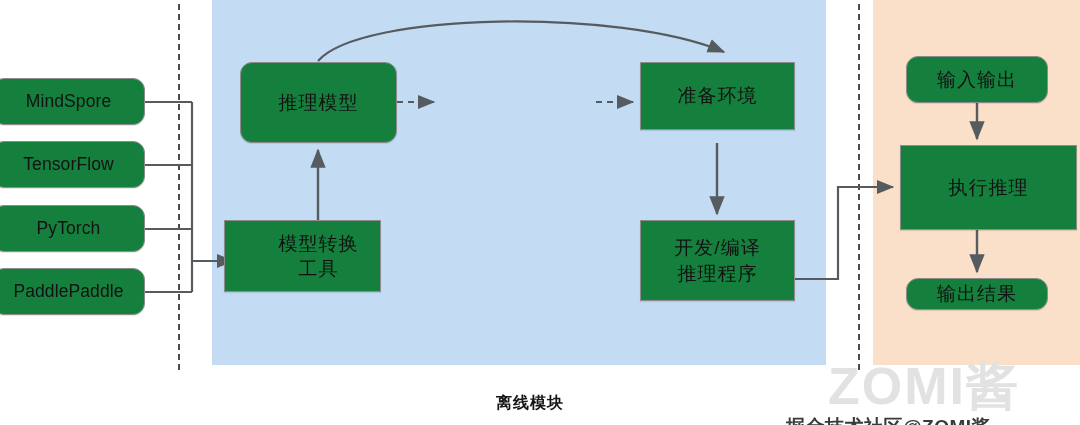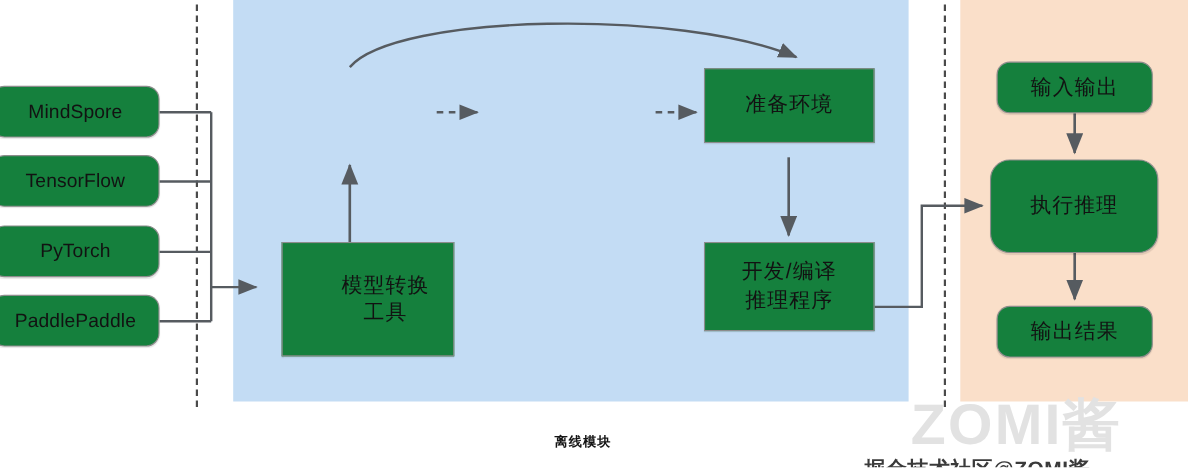--- a/index.html
+++ b/index.html
@@ -69,40 +69,40 @@
   
   #node-mindspore     { left: -8px; top: 78px;  width: 153px; height: 47px; }
   #node-tensorflow    { left: -8px; top: 141px; width: 153px; height: 47px; }
   #node-pytorch       { left: -8px; top: 205px; width: 153px; height: 47px; }
   #node-paddlepaddle  { left: -8px; top: 268px; width: 153px; height: 47px; }
 
   
   #node-infer-model   { left: 240px; top: 62px;  width: 157px; height: 81px; }
   #node-model-compress{ left: 441px; top: 62px;  width: 155px; height: 81px; }
   #node-prepare-env   { left: 640px; top: 62px;  width: 155px; height: 68px; }
-  #node-convert-tool  { left: 256px; top: 220px; width: 157px; height: 104px; padding-left: 32px; }
+  #node-convert-tool  { left: 224px; top: 220px; width: 157px; height: 72px; padding-left: 32px; }
   #node-build-program { left: 640px; top: 220px; width: 155px; height: 81px; }
 
   
   #node-io            { left: 906px; top: 56px;  width: 142px; height: 47px; }
-  #node-exec-infer    { left: 900px; top: 145px; width: 153px; height: 85px; border-radius: 18px; }
-  #node-output-result { left: 906px; top: 278px; width: 142px; height: 47px; }
+  #node-exec-infer    { left: 900px; top: 145px; width: 177px; height: 85px; }
+  #node-output-result { left: 906px; top: 278px; width: 142px; height: 32px; }
 
   
   .edge { position: absolute; }
   .edge svg { display: block; overflow: visible; }
 
   
   #caption-offline {
     position: absolute;
     left: 430px;
     top: 393px;
     width: 200px;
     text-align: center;
-    font-size: 12px;
+    font-size: 16px;
     font-weight: bold;
     color: #151515;
     letter-spacing: 1px;
   }
   #watermark-big {
     position: absolute;
     left: 828px;
     top: 352px;
     font-size: 52px;
     font-weight: bold;
@@ -175,20 +175,23 @@
   <div class="node rounded latin" id="node-tensorflow">
     <span>TensorFlow</span>
   </div>
   <div class="node rounded latin" id="node-pytorch">
     <span>PyTorch</span>
   </div>
   <div class="node rounded latin" id="node-paddlepaddle">
     <span>PaddlePaddle</span>
   </div>
 
+  <div class="node rounded cjk" id="node-infer-model">
+    <span>推理模型</span>
+  </div>
   <div class="node cjk" id="node-prepare-env">
     <span>准备环境</span>
   </div>
   <div class="node cjk" id="node-convert-tool">
     <span class="two-line">模型转换
 工具</span>
   </div>
   <div class="node cjk" id="node-build-program">
     <span class="two-line">开发/编译
 推理程序</span>

